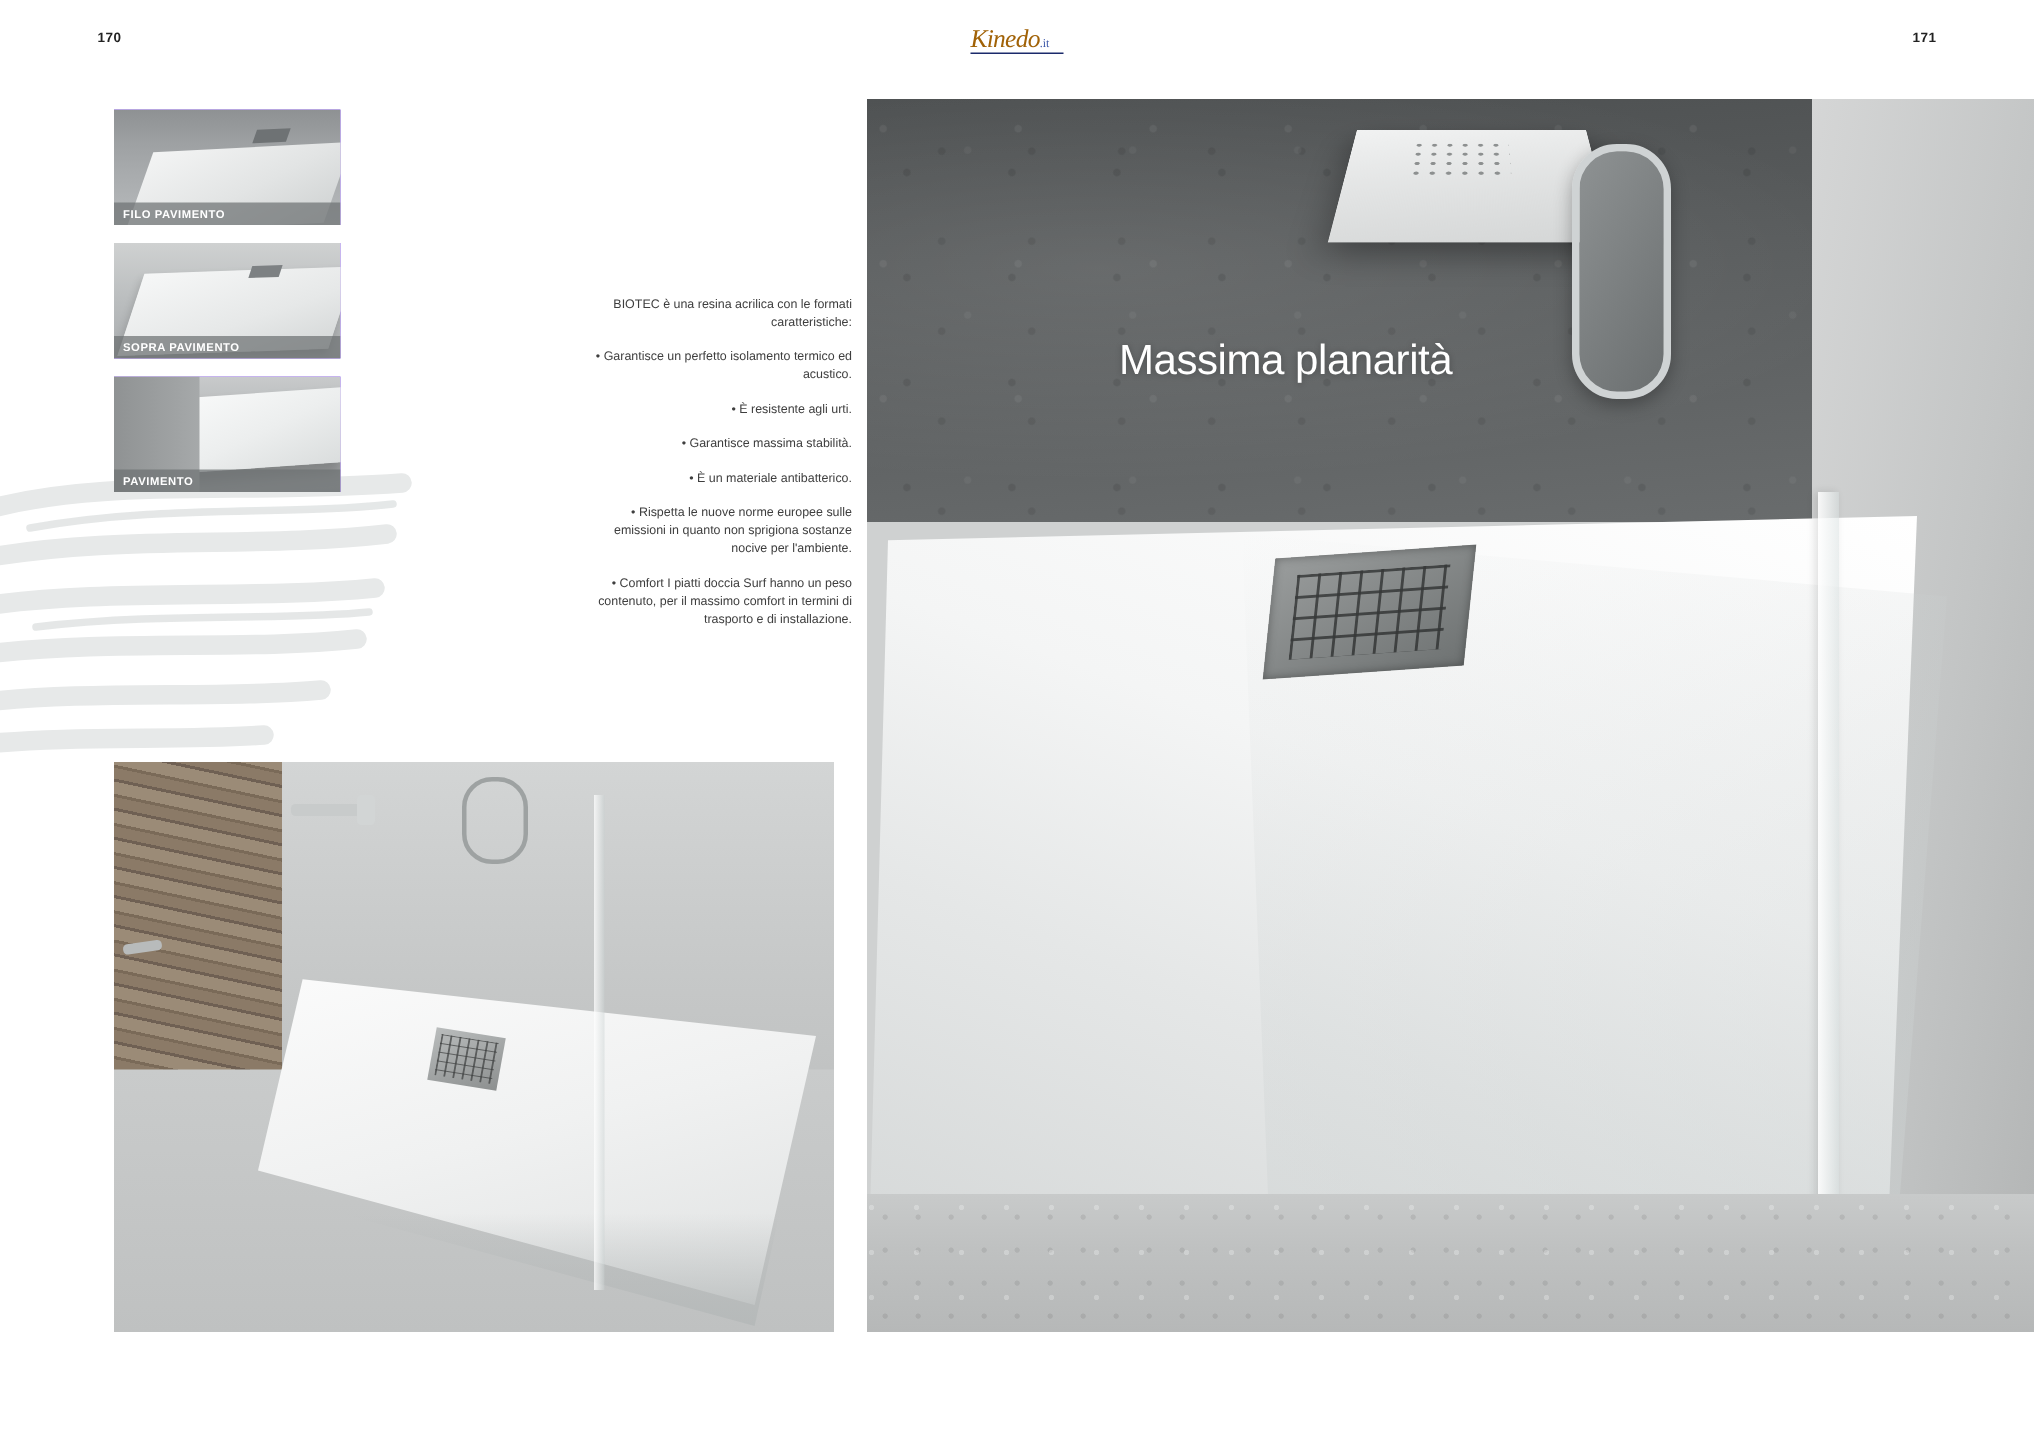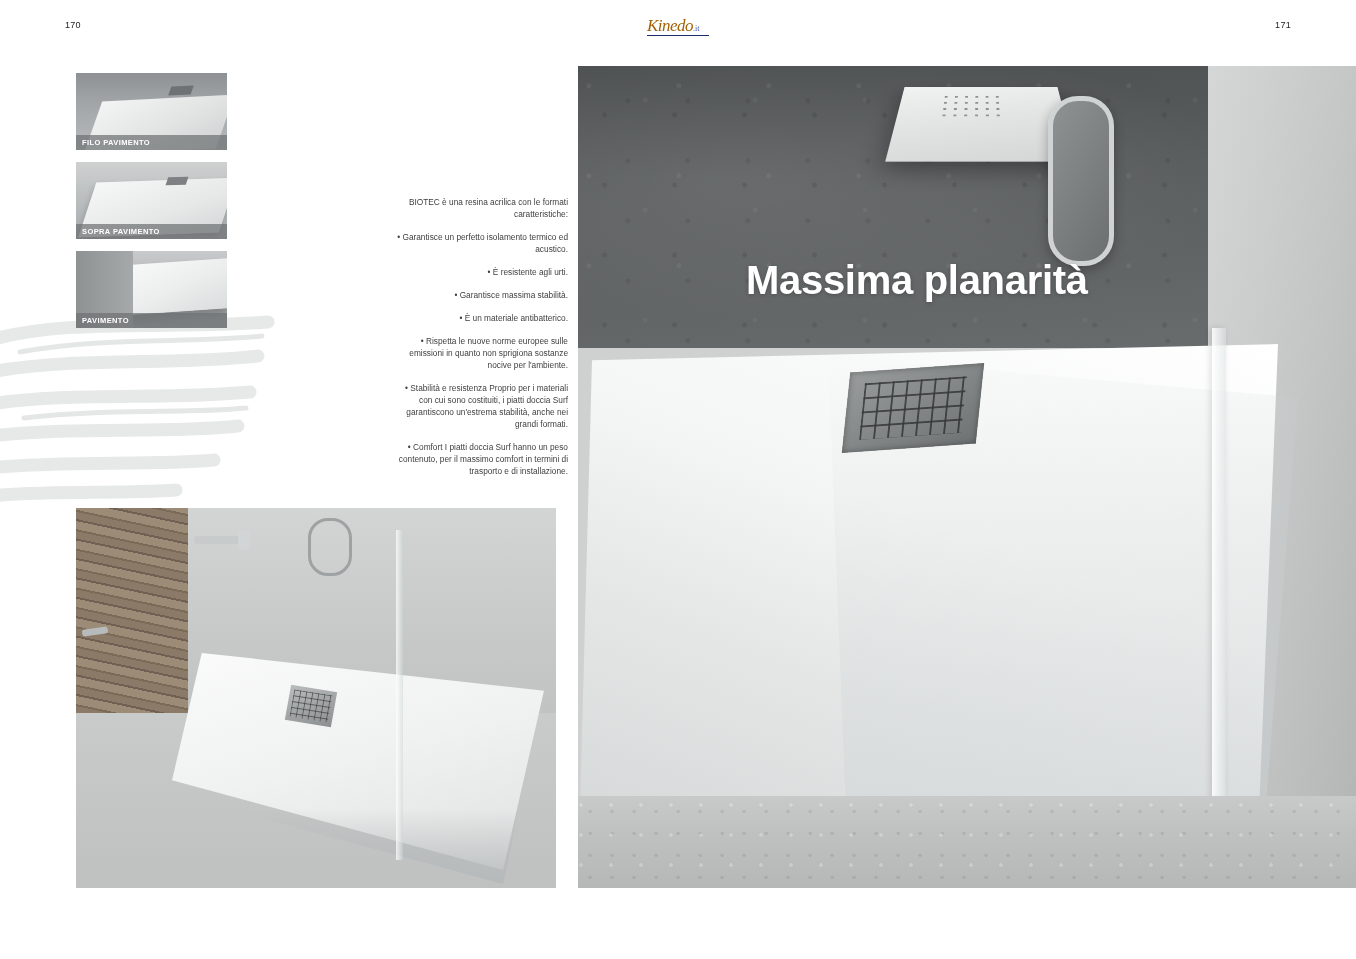--- a/index.html
+++ b/index.html
@@ -19,21 +19,21 @@
     position: absolute;
     inset: 0;
     background: #ffffff;
   }
 
   
   .page-number {
     position: absolute;
     top: 20px;
     font-size: 9px;
-    font-weight: normal;
+    font-weight: bold;
     color: #222;
     letter-spacing: 0.3px;
   }
   .page-number.left { left: 65px; }
   .page-number.right { right: 65px; }
 
   .brand {
     position: absolute;
     top: 16px;
     left: 50%;
@@ -318,26 +318,25 @@
     background-image:
       radial-gradient(circle at 10% 30%, rgba(255,255,255,0.25) 0 1.5px, transparent 2px),
       radial-gradient(circle at 55% 70%, rgba(0,0,0,0.08) 0 1.5px, transparent 2px);
     background-size: 30px 30px, 22px 22px;
   }
   .hero .headline {
     position: absolute;
     left: 168px;
     top: 158px;
     color: #ffffff;
-    font-size: 40px;
-    font-weight: bold;
+    font-size: 28px;
+    font-weight: normal;
     letter-spacing: -0.3px;
     text-shadow: 0 1px 4px rgba(0,0,0,0.25);
     white-space: nowrap;
-    margin-top: 34px;
   }
 
   
   .photo-bl {
     position: absolute;
     left: 76px;
     top: 508px;
     width: 480px;
     height: 380px;
     overflow: hidden;
@@ -493,21 +492,20 @@
     <div class="caption">PAVIMENTO</div>
   </div>
 
   <div class="copy">
     <p>BIOTEC è una resina acrilica con le formati caratteristiche:</p>
     <p>• Garantisce un perfetto isolamento termico ed acustico.</p>
     <p>• È resistente agli urti.</p>
     <p>• Garantisce massima stabilità.</p>
     <p>• È un materiale antibatterico.</p>
     <p>• Rispetta le nuove norme europee sulle emissioni in quanto non sprigiona sostanze nocive per l'ambiente.</p>
-    <p>• Stabilità e resistenza Proprio per i materiali con cui sono costituiti, i piatti doccia Surf garantiscono un'estrema stabilità, anche nei grandi formati.</p>
     <p>• Comfort I piatti doccia Surf hanno un peso contenuto, per il massimo comfort in termini di trasporto e di installazione.</p>
   </div>
 
   <div class="hero">
     <div class="wall-top"></div>
     <div class="wall-right"></div>
     <div class="showerhead">
       <div class="holes"></div>
     </div>
     <div class="mixer"></div>

